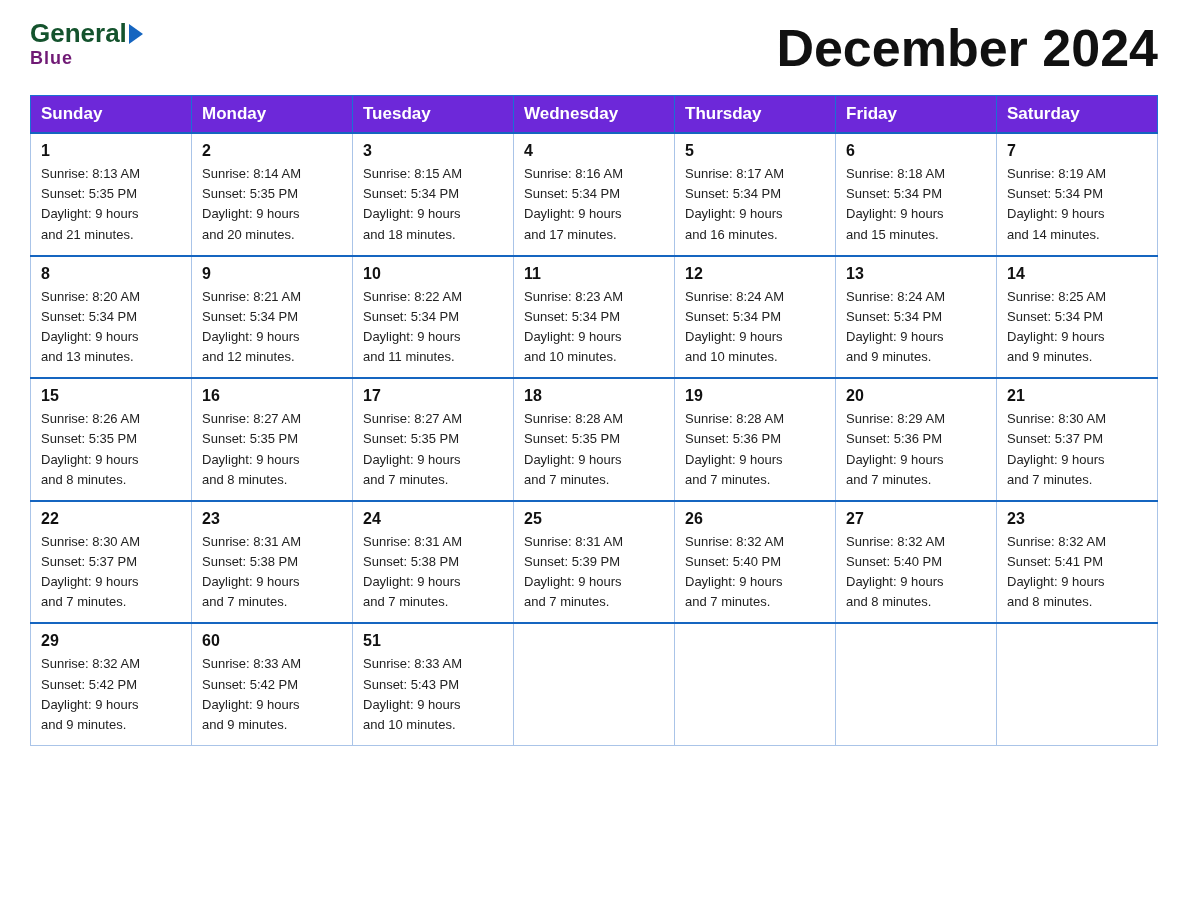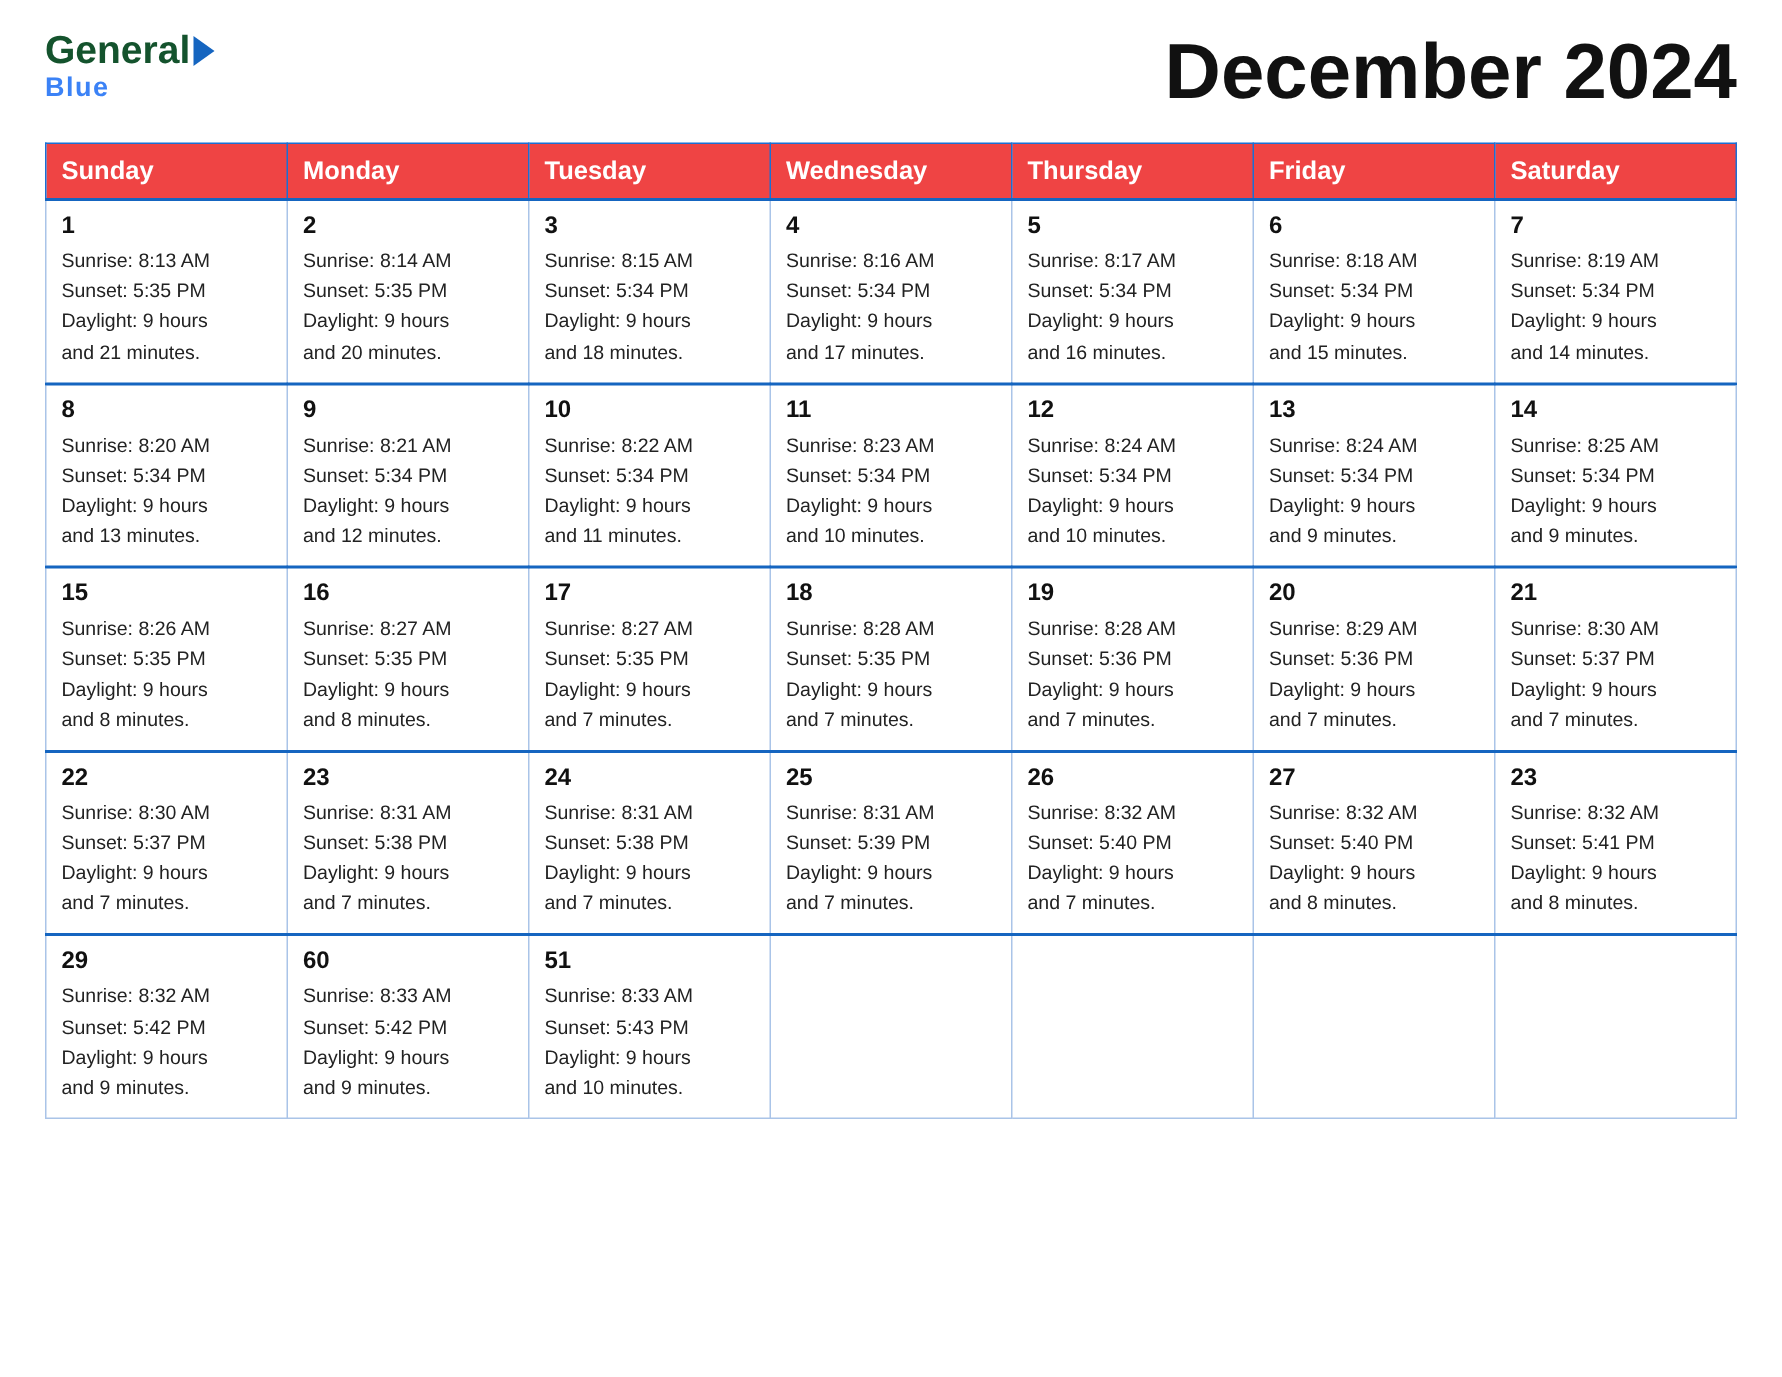--- a/index.html
+++ b/index.html
@@ -34,21 +34,21 @@
       height: 0;
       border-left: 14px solid #1565c0;
       border-top: 10px solid transparent;
       border-bottom: 10px solid transparent;
       display: inline-block;
       margin-left: 2px;
       margin-top: 2px;
     }
     .logo-subtitle {
       font-size: 18px;
-      color: #3b82f6;
+      color: #701a75;
       font-weight: bold;
       margin-top: 2px;
       letter-spacing: 1px;
     }
     .title-section {
       text-align: left;
     }
     .month-year {
       font-size: 52px;
       font-weight: bold;
@@ -59,21 +59,21 @@
       font-size: 24px;
       color: #333;
       margin-top: 4px;
     }
     .calendar {
       width: 100%;
       border-collapse: collapse;
       border: 1.5px solid #1565c0;
     }
     .calendar th {
-      background: #ef4444;
+      background: #6d28d9;
       color: #fff;
       font-size: 17px;
       font-weight: bold;
       padding: 8px 10px;
       text-align: left;
       border: 1px solid #1a6fd4;
     }
     .calendar td {
       vertical-align: top;
       padding: 8px 10px 10px 10px;

